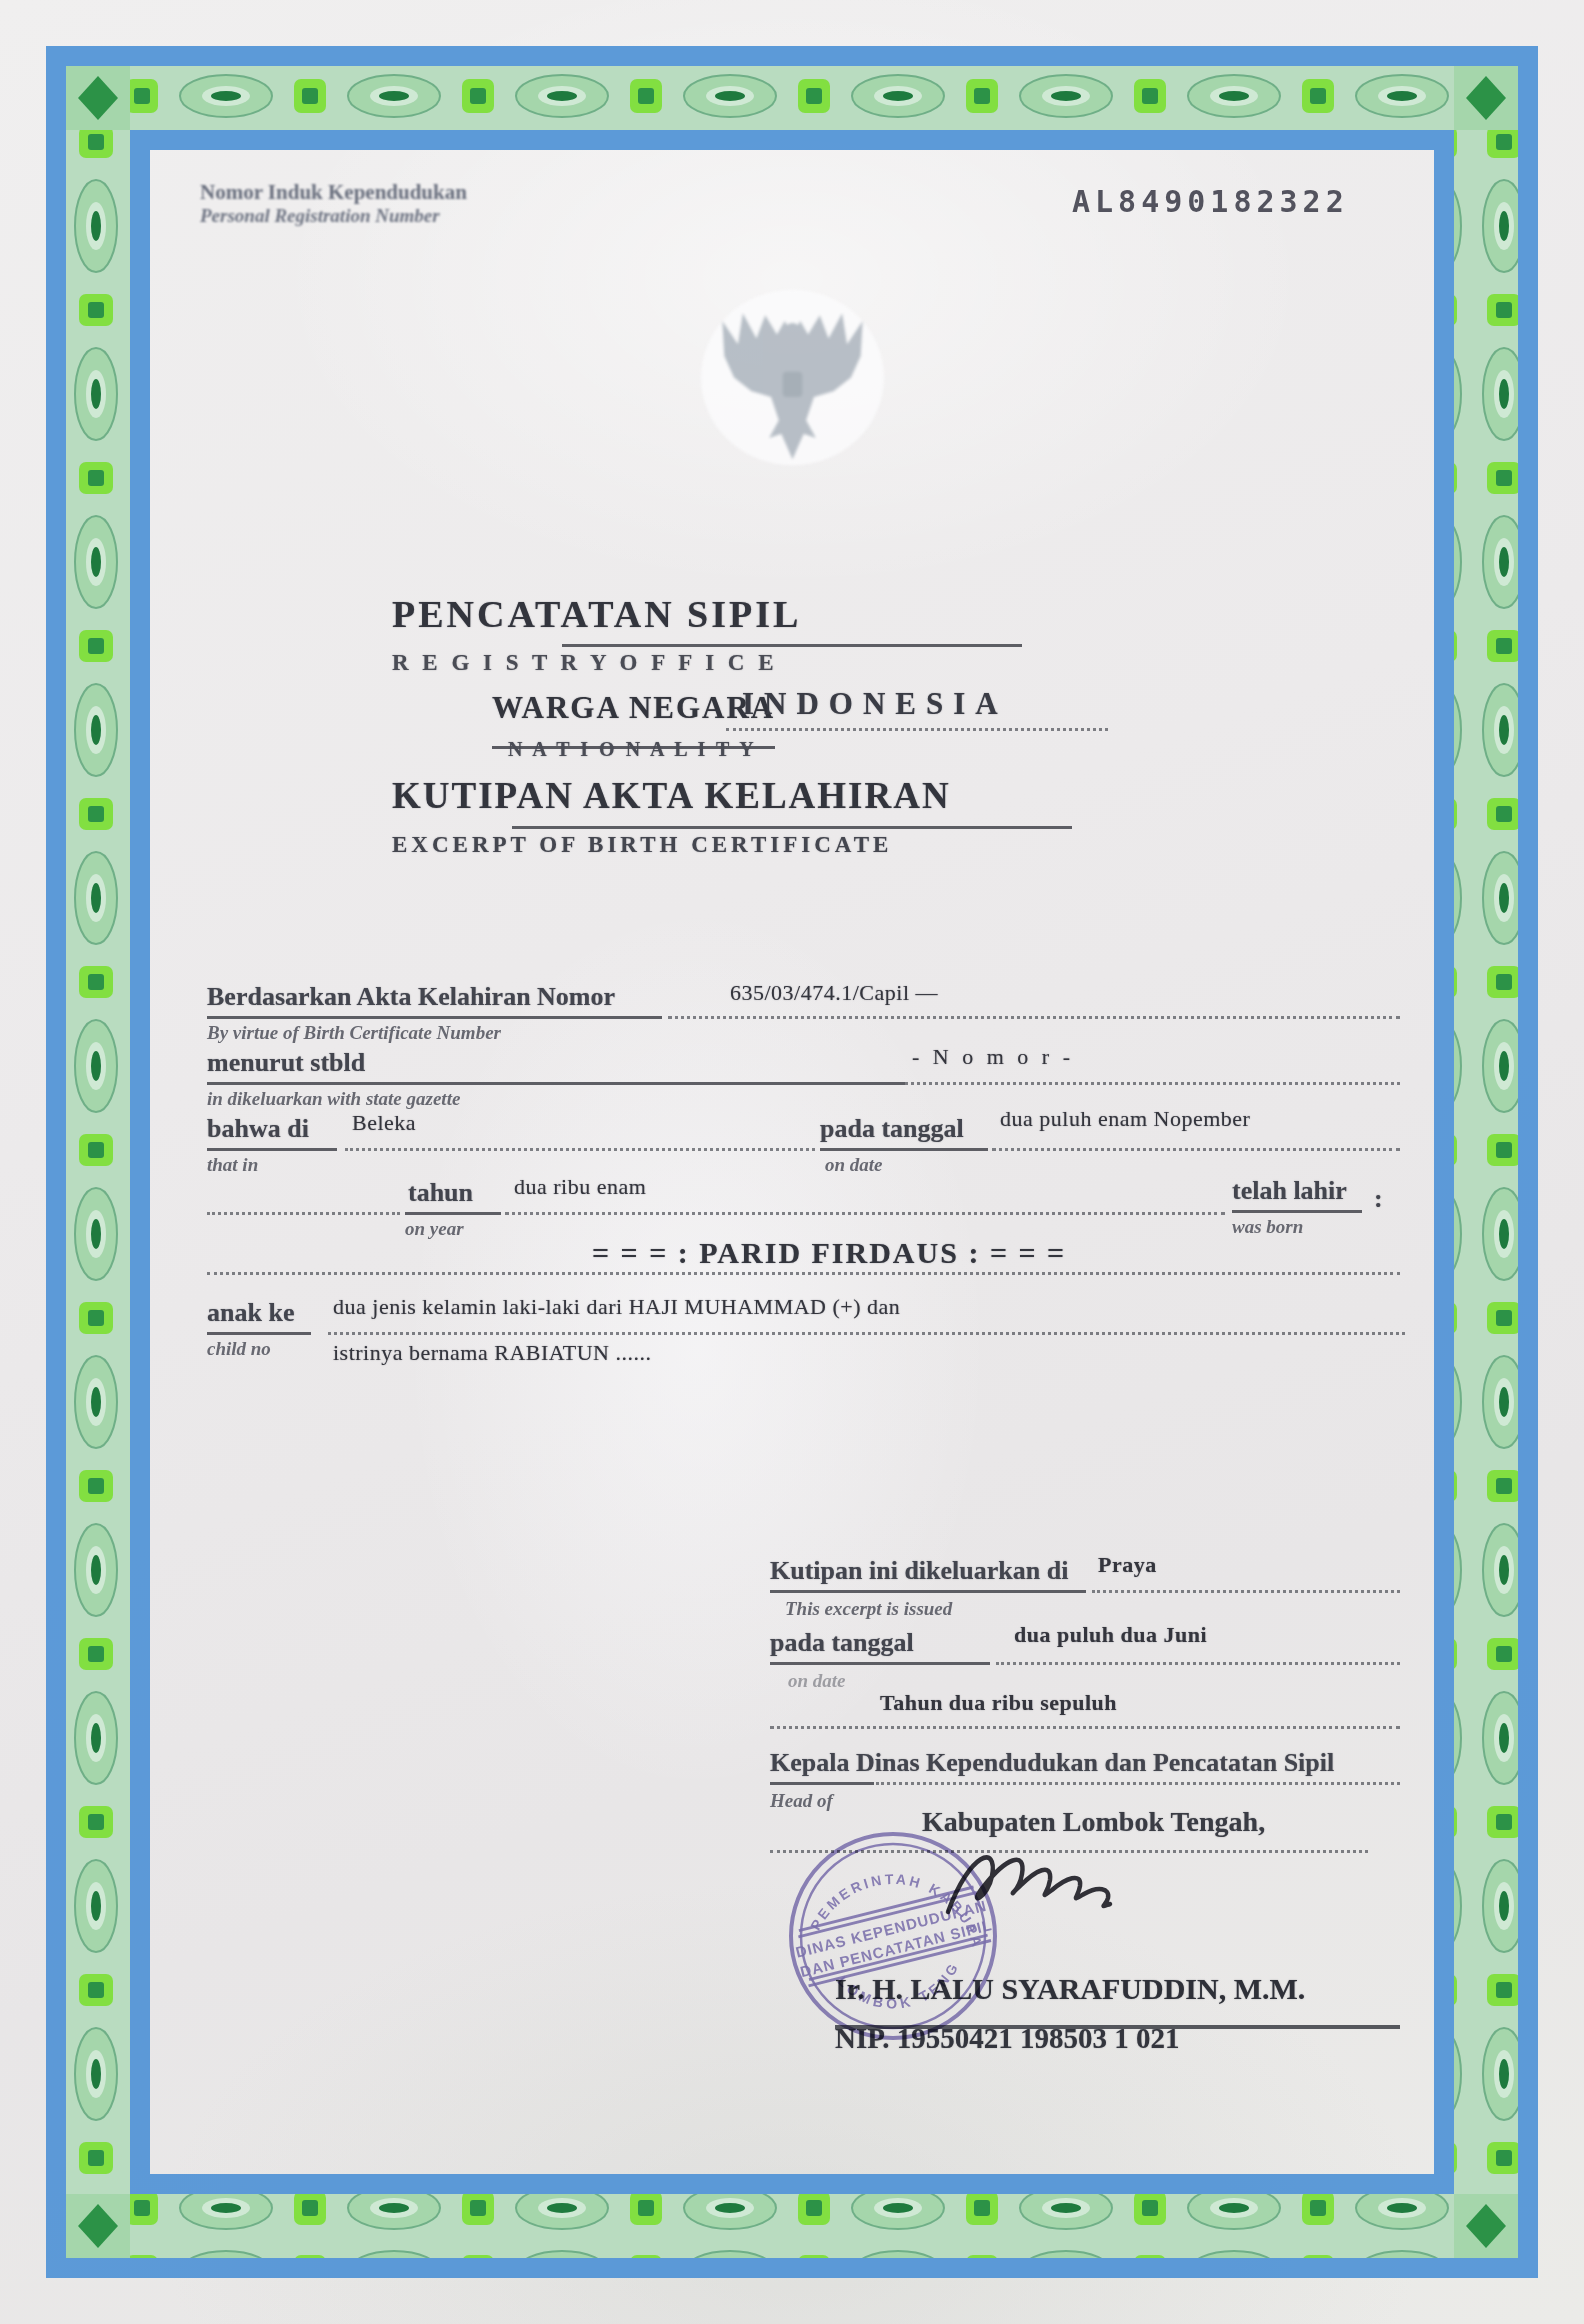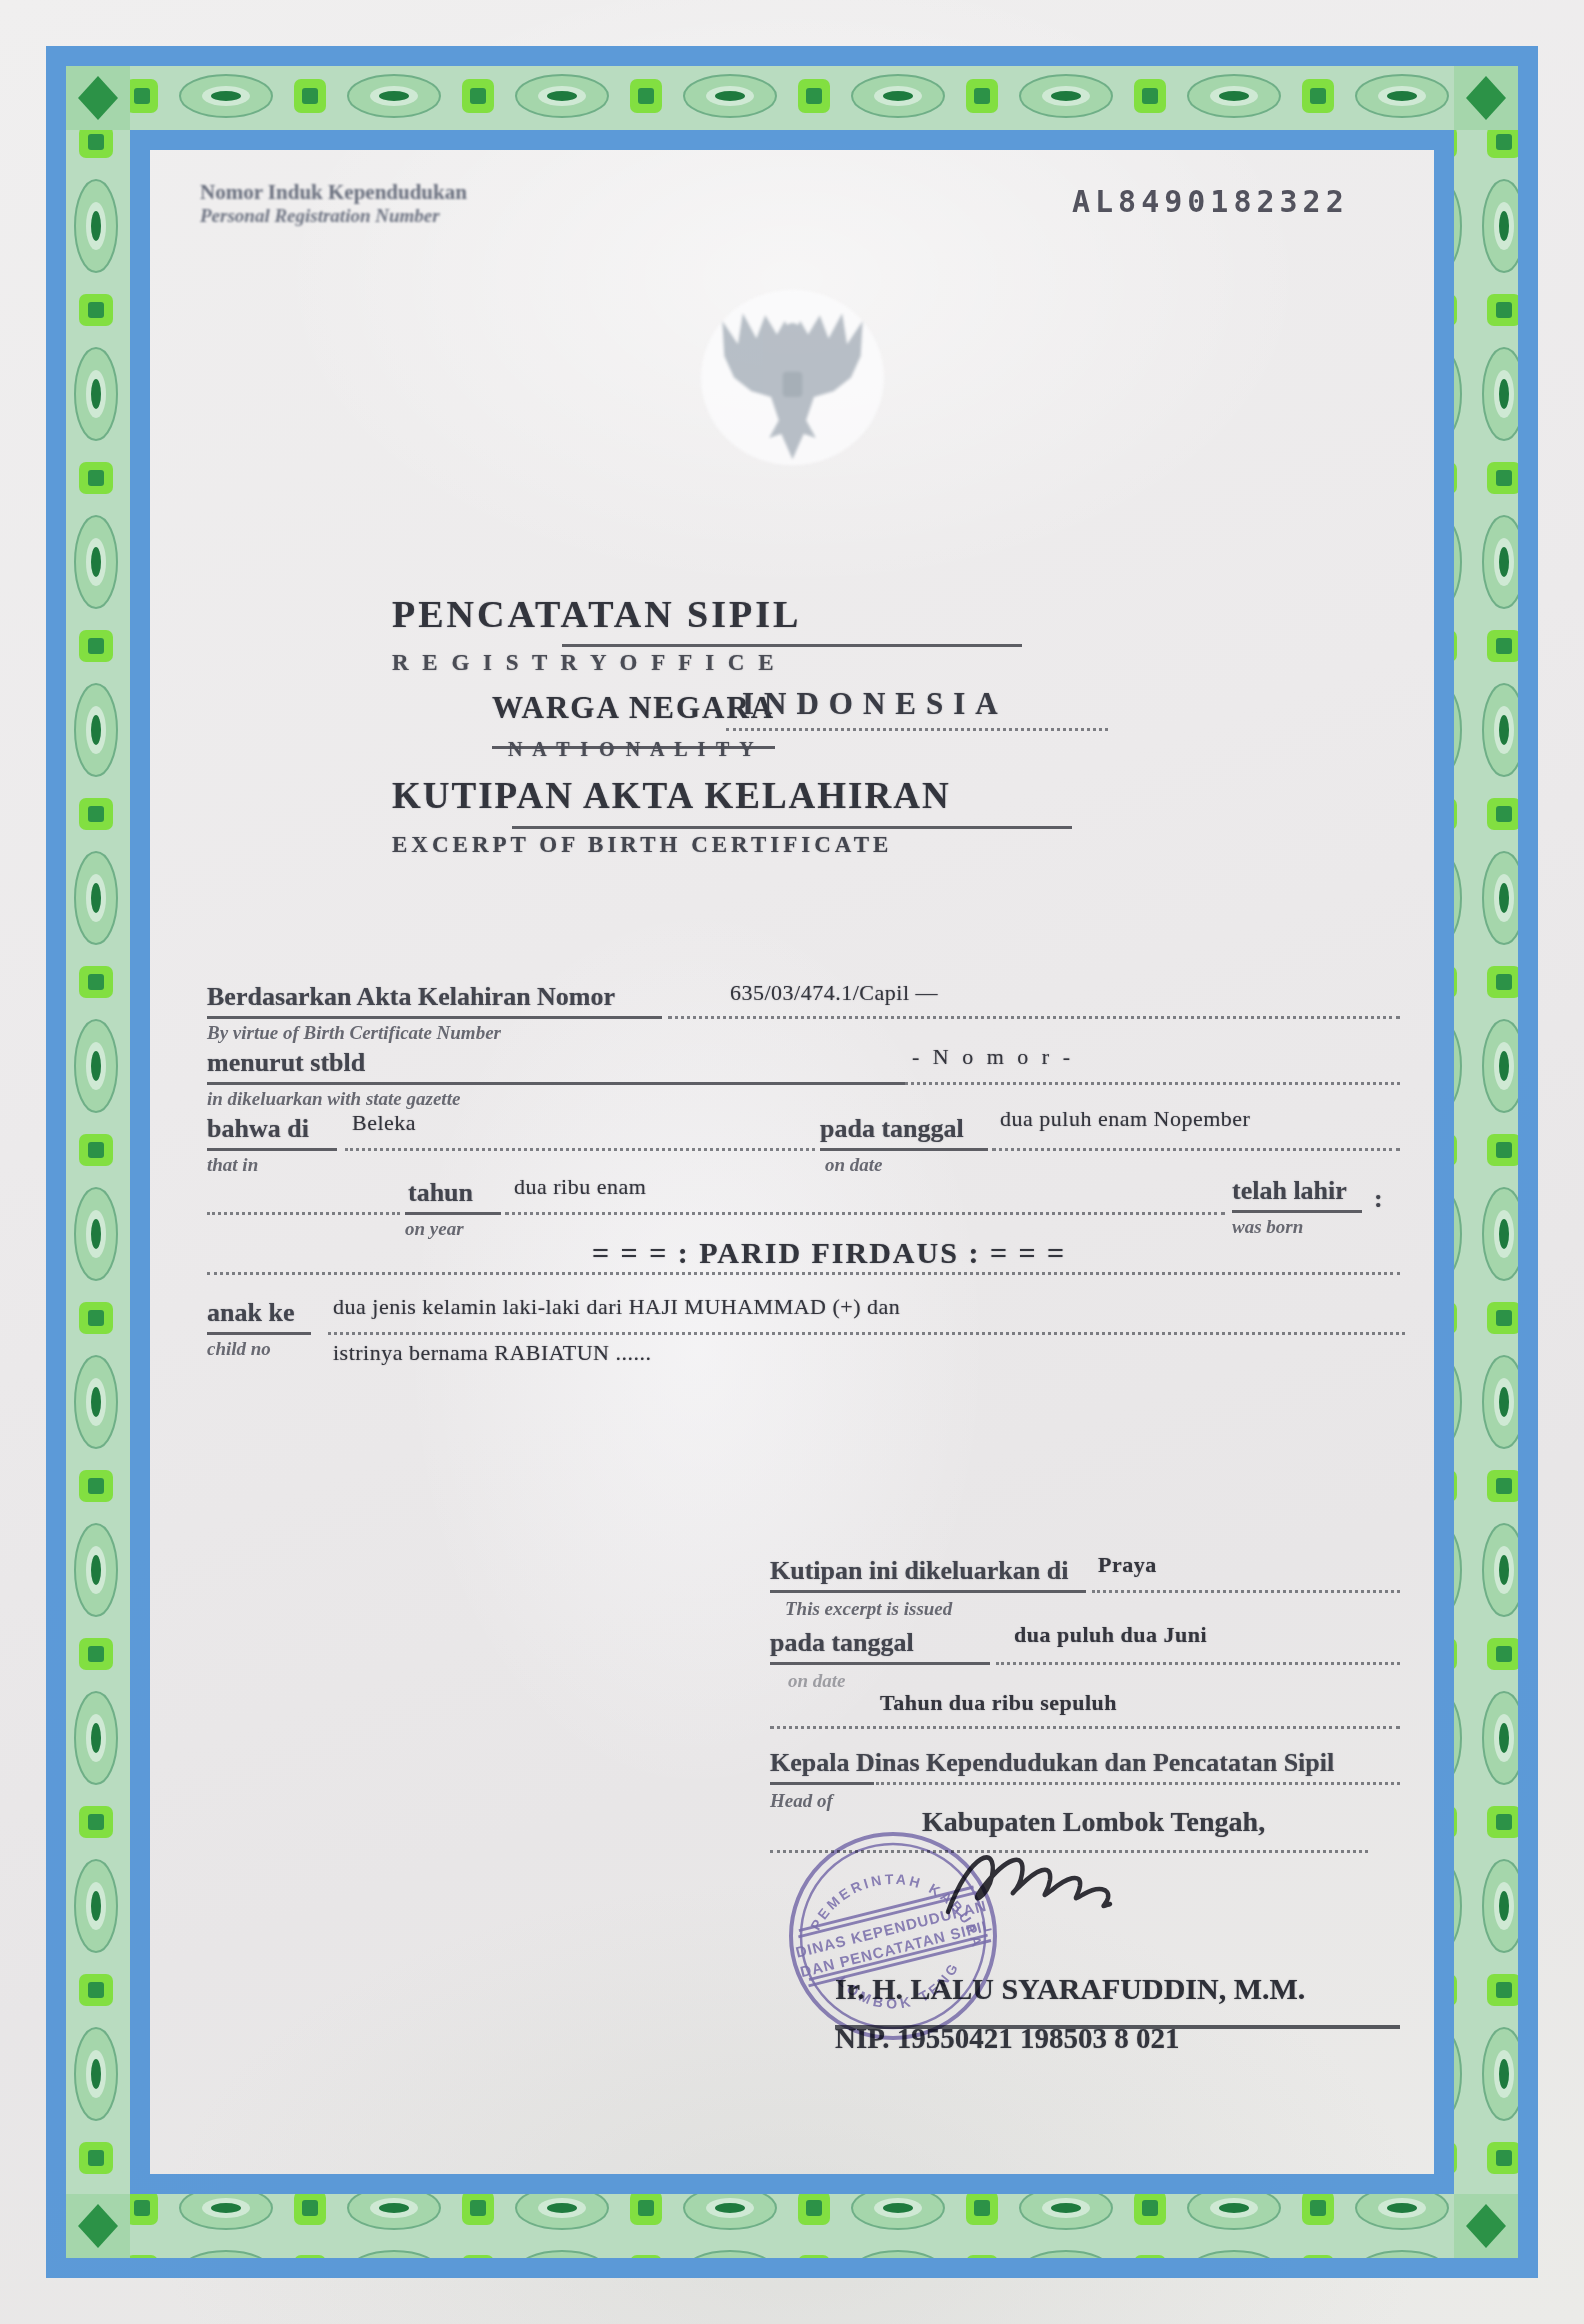--- a/index.html
+++ b/index.html
@@ -171,21 +171,21 @@
 
     <div class="abs lbl fuzz" style="left:770px;top:1748px">Kepala Dinas Kependudukan dan Pencatatan Sipil</div>
     <div class="abs rule" style="left:770px;top:1782px;width:104px"></div>
     <div class="abs dots" style="left:876px;top:1782px;width:524px"></div>
     <div class="abs sub" style="left:770px;top:1790px">Head of</div>
 
     <div class="abs fuzz" style="left:922px;top:1806px;font-size:28px;font-weight:bold;color:#3a3c44;white-space:nowrap">Kabupaten Lombok Tengah,</div>
     <div class="abs dots" style="left:770px;top:1850px;width:598px"></div>
 
     <div class="abs c hdr fuzz" style="left:835px;top:1972px;width:565px;font-size:30px;font-weight:bold;color:#2e3038;border-bottom:4px solid rgba(48,50,58,.8);padding-bottom:19px">Ir. H. LALU SYARAFUDDIN, M.M.</div>
-    <div class="abs c hdr fuzz" style="left:835px;top:2022px;width:565px;font-size:29px;font-weight:bold;color:#33353d">NIP. 19550421 198503 8 021</div>
+    <div class="abs c hdr fuzz" style="left:835px;top:2022px;width:565px;font-size:29px;font-weight:bold;color:#33353d">NIP. 19550421 198503 1 021</div>
 
   </div>
 
   <svg class="abs" style="left:940px;top:1842px" width="280" height="100" viewBox="0 0 280 100">
     <path d="M8,70 C30,10 58,2 52,34 C48,56 26,66 44,44 C66,16 86,8 82,32 C79,50 64,58 80,44 C96,28 112,20 110,38 C108,52 98,58 112,48 C126,36 142,30 140,44 C138,56 130,60 144,52 C158,44 170,46 168,56 C166,64 158,66 170,62" fill="none" stroke="#17171f" stroke-width="4.5" stroke-linecap="round" opacity=".88"></path>
   </svg>
 
   <svg class="abs" style="left:765px;top:1808px;mix-blend-mode:multiply;filter:blur(.7px)" width="256" height="256" viewBox="0 0 256 256">
     <defs>
       <path id="arcTop" d="M 48,140 A 82,82 0 0 1 208,140"></path>

